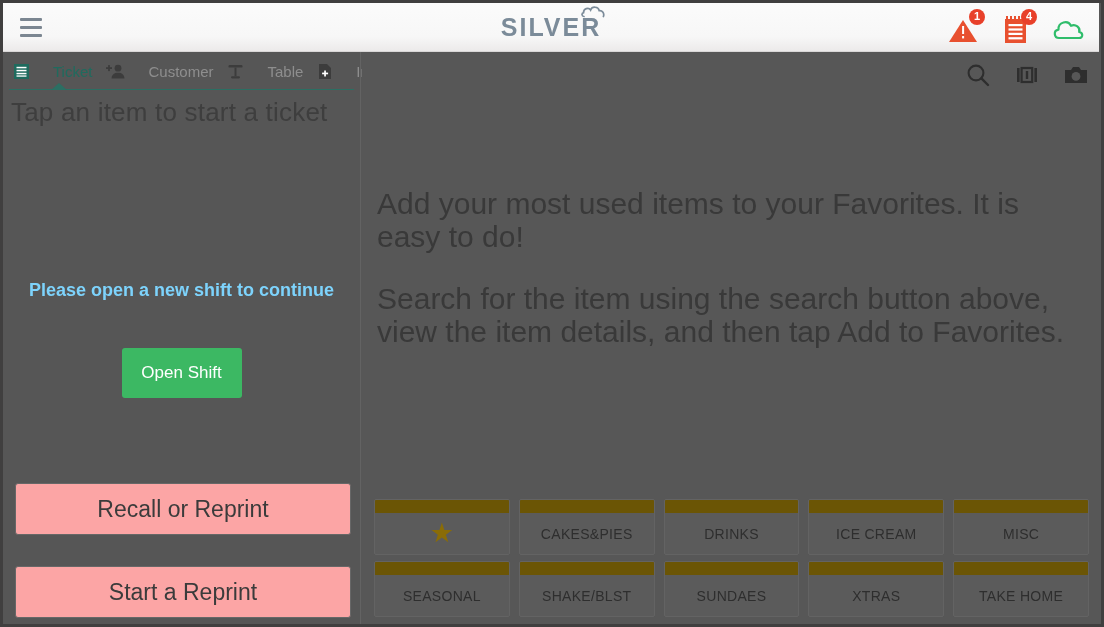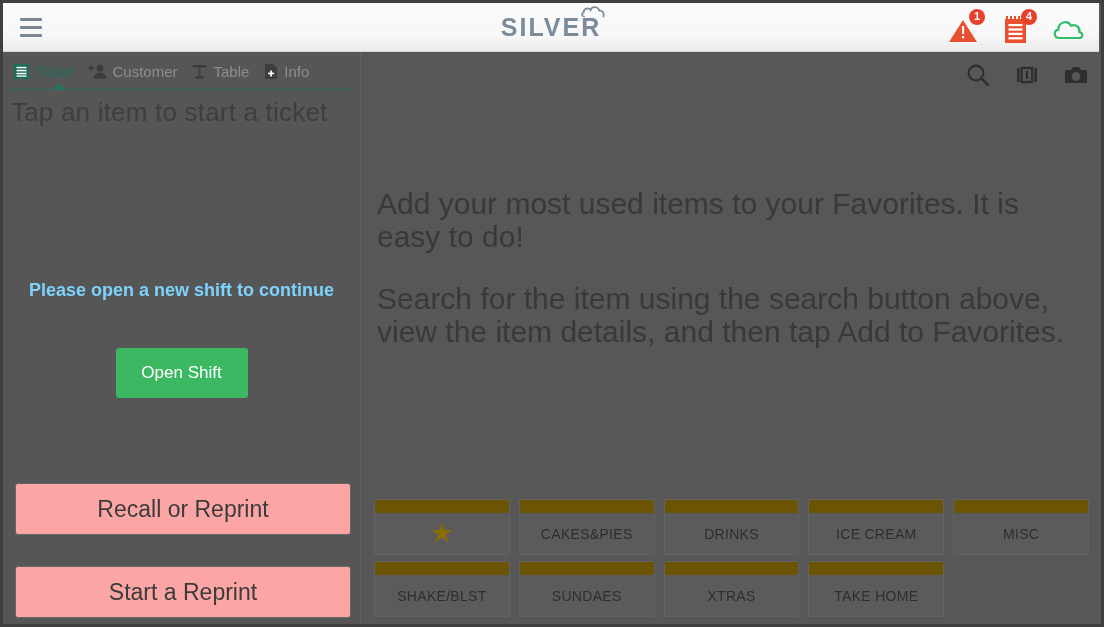--- a/index.html
+++ b/index.html
@@ -88,21 +88,21 @@
     box-sizing: border-box;
   }
   .tabbar {
     position: relative;
     height: 38px;
     display: flex; align-items: center;
     padding: 0 6px;
     box-sizing: border-box;
   }
   .tab {
-    display: flex; align-items: center; gap: 5px;
+    display: flex; align-items: center; gap: 23px;
     padding: 0 10px 0 4px;
     height: 48px;
     cursor: pointer;
     position: relative;
   }
   .tab .tlabel { font-size: 15px; color: #8e8e8e; }
   .tab.active .tlabel { color: #1f6b5e; }
   .tab-underline {
     position: absolute; left: 6px; right: 6px; bottom: 0;
     height: 1px; background: #2b6f63;
@@ -121,21 +121,21 @@
     letter-spacing: 0.2px;
   }
   .shift-msg {
     position: absolute; left: 0; right: 0; top: 228px;
     text-align: center;
     font-size: 18px; font-weight: bold; color: #7dd3fc;
   }
   .open-shift-btn {
     position: absolute; left: 50%; top: 296px;
     transform: translateX(-50%);
-    width: 132px; height: 50px;
+    width: 120px; height: 50px;
     background: #3cb863; border: none; border-radius: 3px;
     color: #ffffff; font-size: 17px;
     font-family: "Liberation Sans", sans-serif;
     cursor: pointer;
   }
   .ghost-btn {
     position: absolute; left: 12px;
     width: 336px; height: 52px;
     background: #fca5a5;
     border: 1px solid #676767; border-radius: 3px;
@@ -385,20 +385,24 @@
           <div class="cat-tile">
             <div class="cat-stripe"></div>
             <div class="cat-body">ICE CREAM</div>
           </div>
 
           <div class="cat-tile">
             <div class="cat-stripe"></div>
             <div class="cat-body">MISC</div>
           </div>
 
+          <div class="cat-tile">
+            <div class="cat-stripe"></div>
+            <div class="cat-body">SEASONAL</div>
+          </div>
 
           <div class="cat-tile">
             <div class="cat-stripe"></div>
             <div class="cat-body">SHAKE/BLST</div>
           </div>
 
           <div class="cat-tile">
             <div class="cat-stripe"></div>
             <div class="cat-body">SUNDAES</div>
           </div>

